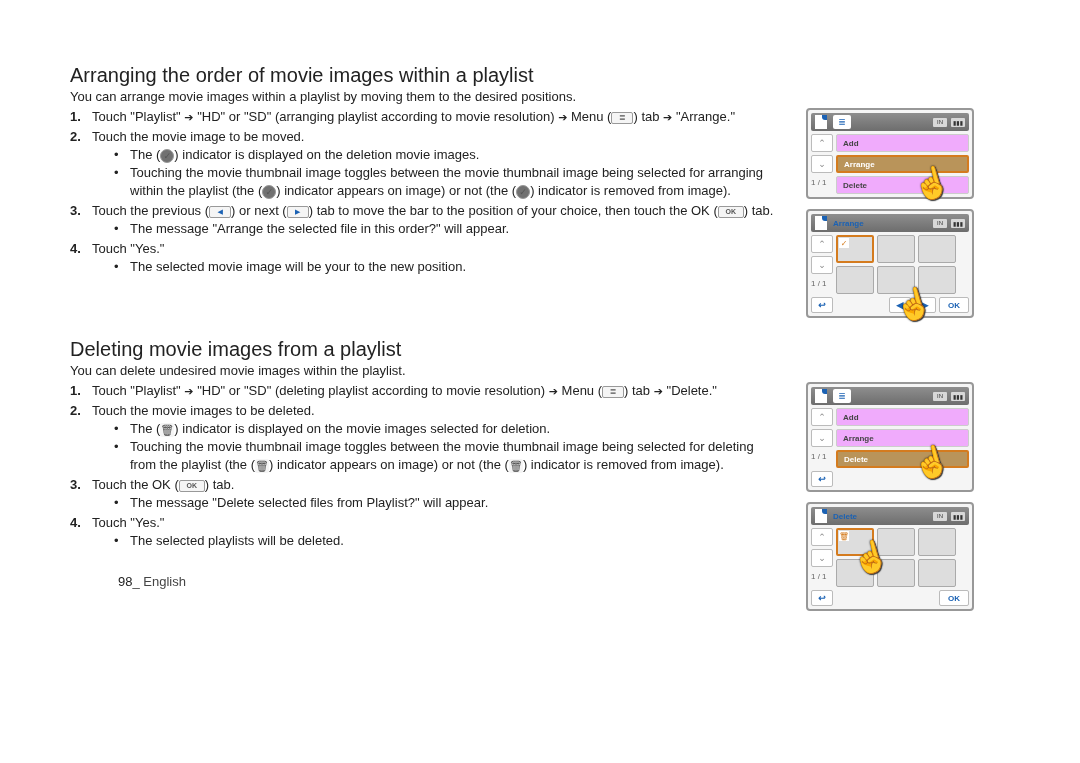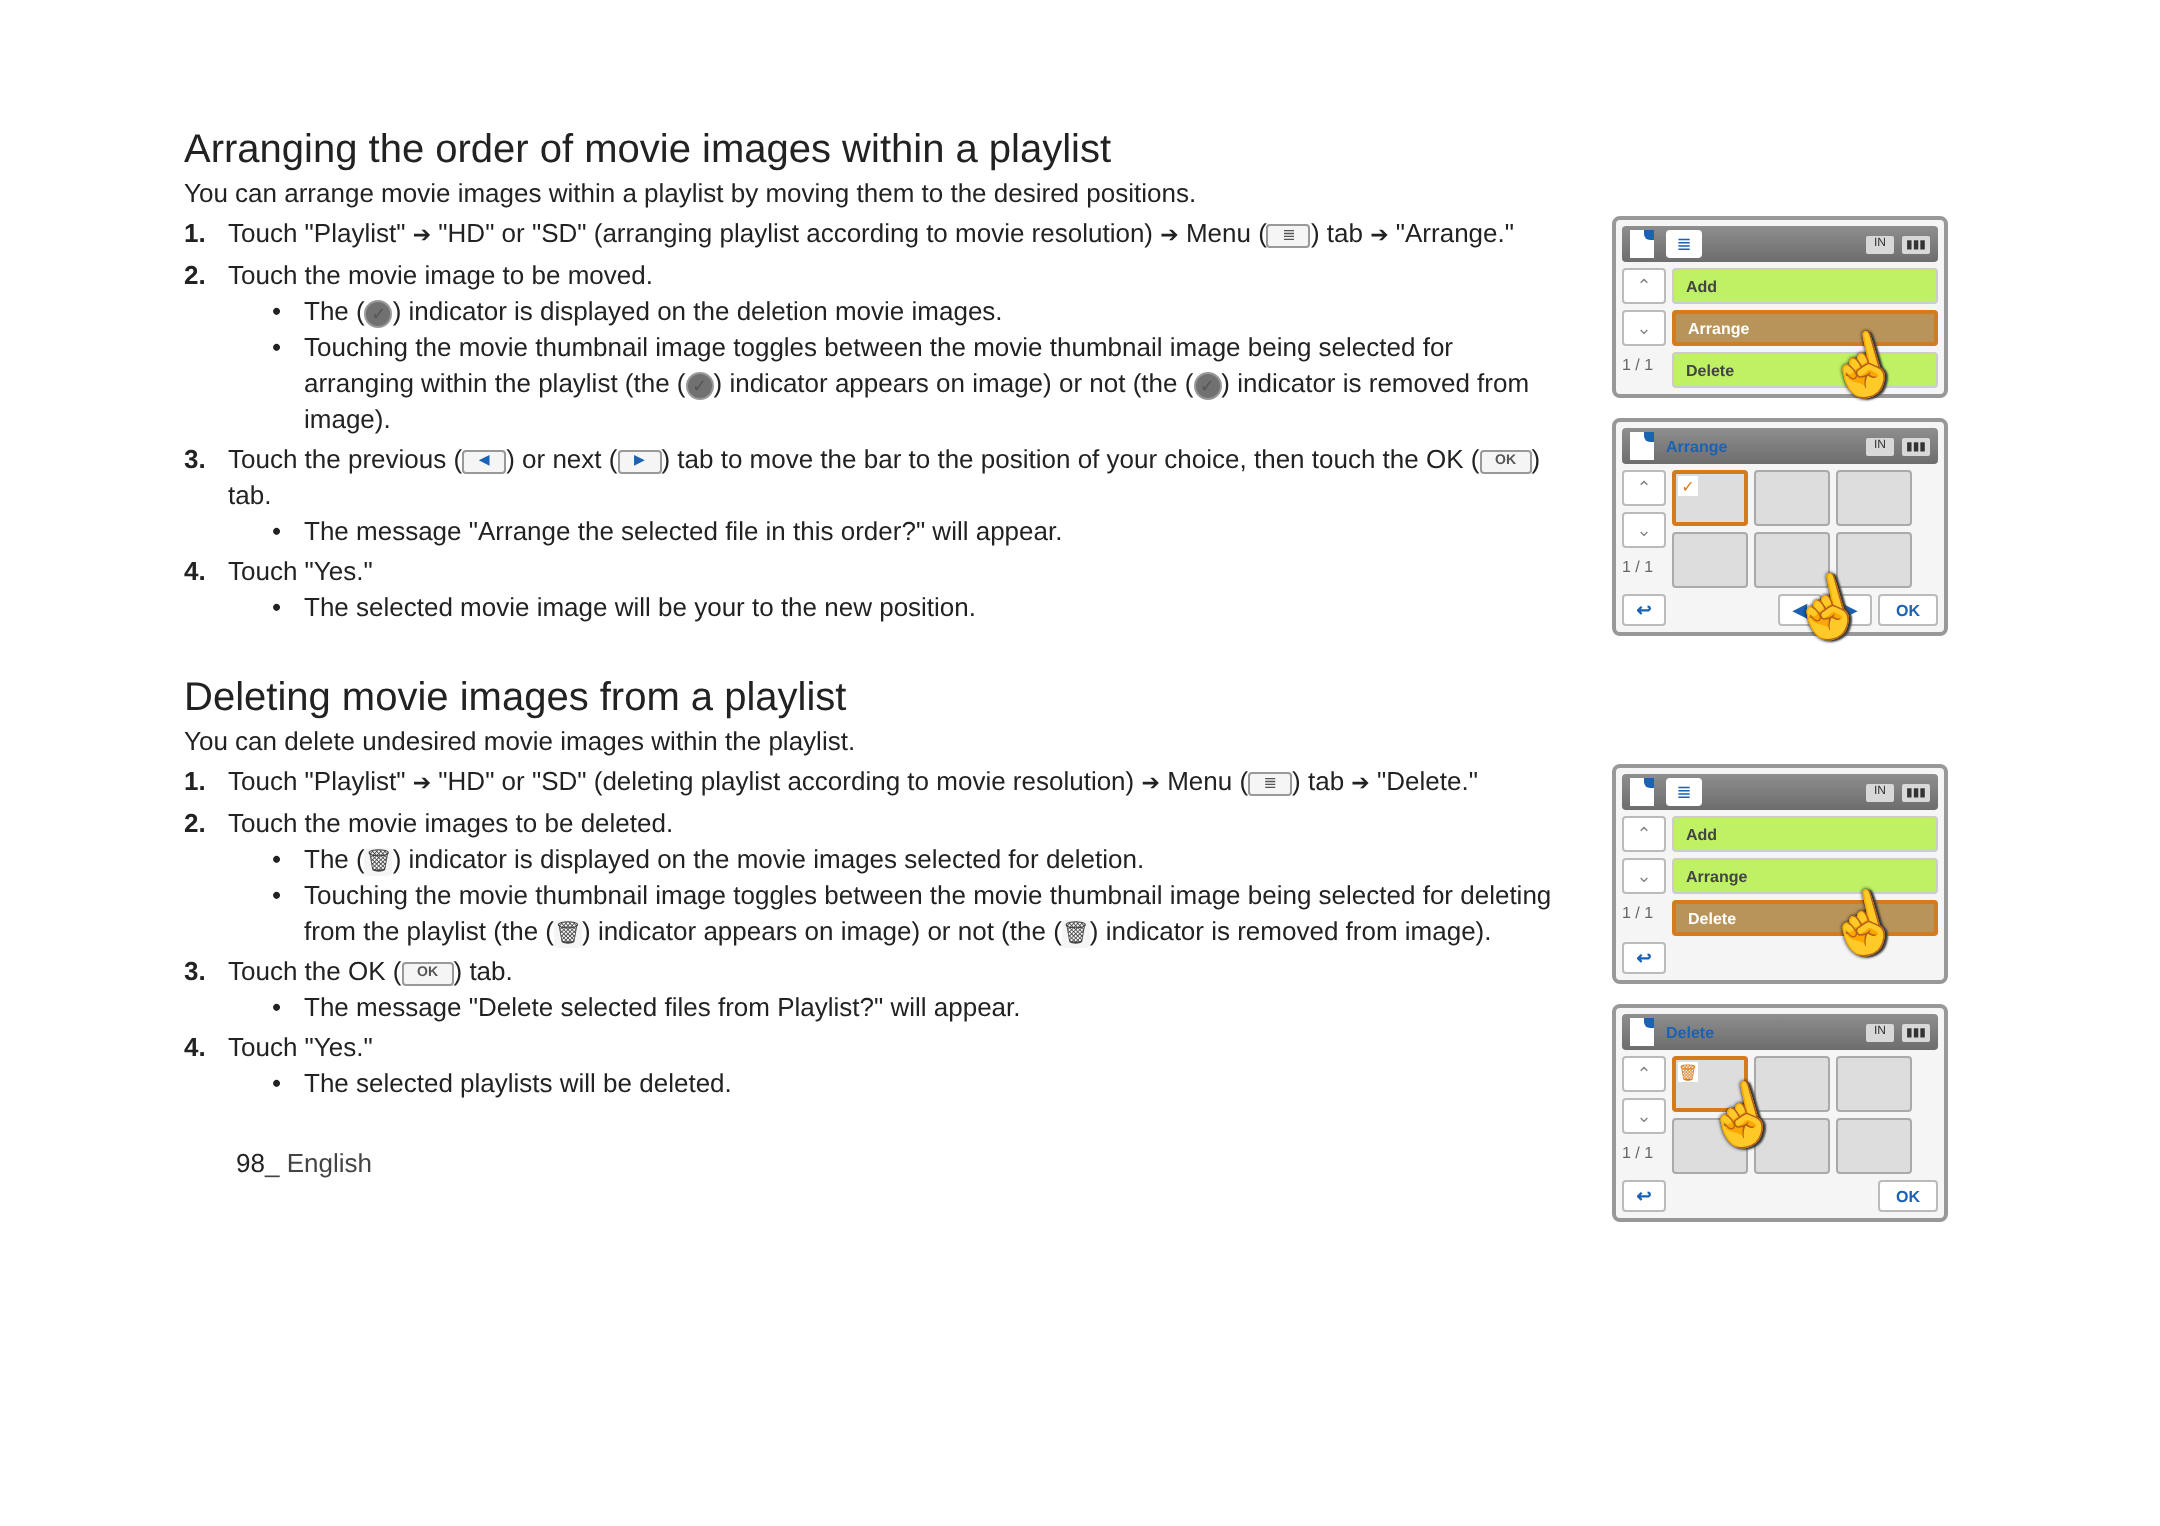--- a/index.html
+++ b/index.html
@@ -1,18 +1,18 @@
 <!DOCTYPE html>
 <html><head>
 <meta charset="utf-8">
 <style>
   :root { --accent:#1b62b4; --orange:#d47b1e; --grey:#7d7d7d; --lgrey:#c9c9c9; }
   * { box-sizing:border-box; }
   body { margin:0; padding:0; font-family:Arial,Helvetica,sans-serif; color:#222; background:#fff; width:1080px; height:763px; }
-  .page { padding:64px 96px 0 92px; position:relative; }
+  .page { padding:64px 96px 0 70px; position:relative; }
   h2 { font-size:20px; font-weight:400; margin:0 0 2px 0; color:#222; }
   .intro { font-size:13px; margin:0 0 4px 0; }
   .cols { display:flex; gap:24px; }
   .text { flex:1; }
   .figs { width:178px; flex:none; display:flex; flex-direction:column; gap:10px; }
   ol { margin:0; padding-left:0; list-style:none; counter-reset:li; }
   ol > li { counter-increment:li; position:relative; padding-left:22px; font-size:13px; line-height:18px; margin-bottom:2px; }
   ol > li::before { content:counter(li) "."; position:absolute; left:0; font-weight:bold; }
   ul { margin:0 0 0 22px; padding:0; list-style:none; }
   ul > li { position:relative; padding-left:16px; font-size:13px; line-height:18px; }
@@ -38,21 +38,21 @@
   .pgico { width:12px; height:14px; background:#fff; border-top-right-radius:4px; position:relative; }
   .pgico::after{content:"";position:absolute;right:0;top:0;width:5px;height:5px;background:var(--accent);border-bottom-left-radius:3px;}
   .tab { width:18px; height:14px; background:#fff; border-radius:2px; display:flex; align-items:center; justify-content:center; font-size:9px; color:var(--accent); }
   .top-r { margin-left:auto; display:flex; gap:4px;}
   .top-r span { width:14px; height:9px; background:#d8d8d8; border-radius:1px; font-size:6px; display:flex; align-items:center; justify-content:center; color:#333; }
   .scr-body { display:flex; margin-top:3px; gap:3px; }
   .side { width:22px; display:flex; flex-direction:column; gap:3px; }
   .sbtn { height:18px; background:#fff; border:1px solid #bbb; border-radius:2px; display:flex; align-items:center; justify-content:center; font-size:9px; color:#888;}
   .pgnum { font-size:8px; text-align:left; color:#666; margin-top:2px;}
   .main { flex:1; display:flex; flex-direction:column; gap:3px; }
-  .row { height:18px; background:#bef264; border:1px solid #ccc; border-radius:2px; font-size:8px; color:#444; display:flex; align-items:center; padding:0 6px; font-weight:bold;}
+  .row { height:18px; background:#f0abfc; border:1px solid #ccc; border-radius:2px; font-size:8px; color:#444; display:flex; align-items:center; padding:0 6px; font-weight:bold;}
   .row.sel { border:2px solid var(--orange); background:#b9945a; color:#fff; }
   .thumbs { display:flex; gap:3px; flex-wrap:wrap; }
   .th { width:38px; height:28px; background:#ddd; border:1px solid #aaa; border-radius:2px; position:relative; overflow:hidden;}
   .th.sel{ border:2px solid var(--orange);}
   .th .mark{ position:absolute; left:1px; top:1px; width:10px; height:10px; background:#fff; font-size:8px; color:var(--orange); display:flex; align-items:center; justify-content:center;}
   .foot { display:flex; gap:3px; margin-top:3px;}
   .fbtn { width:22px; height:16px; background:#fff; border:1px solid #bbb; border-radius:2px; display:flex; align-items:center; justify-content:center; font-size:9px; color:var(--accent); font-weight:bold;}
   .fbtn.r{margin-left:auto;}
   .hand { position:absolute; font-size:30px; color:#fff; text-shadow:0 0 2px #000,1px 1px 1px #555; transform:rotate(-15deg);}
   .lbl{font-size:8px;font-weight:bold;}

